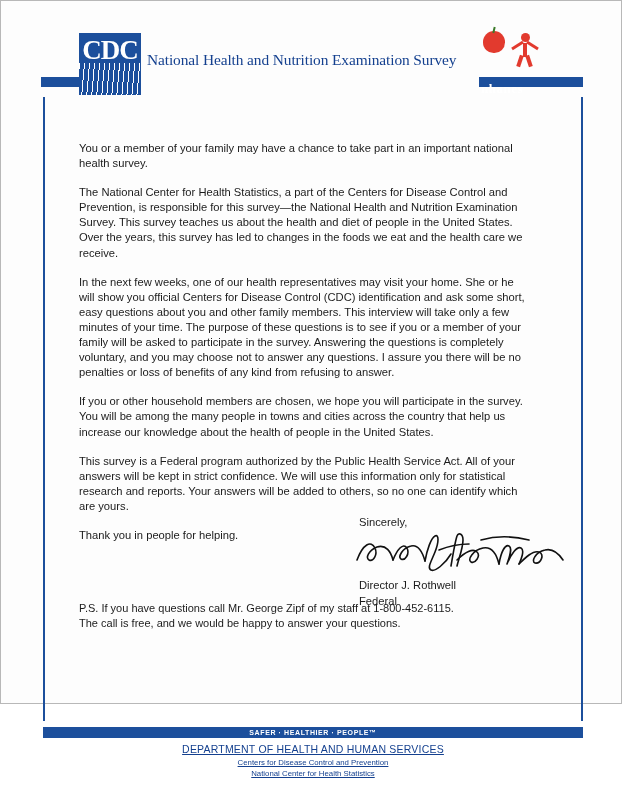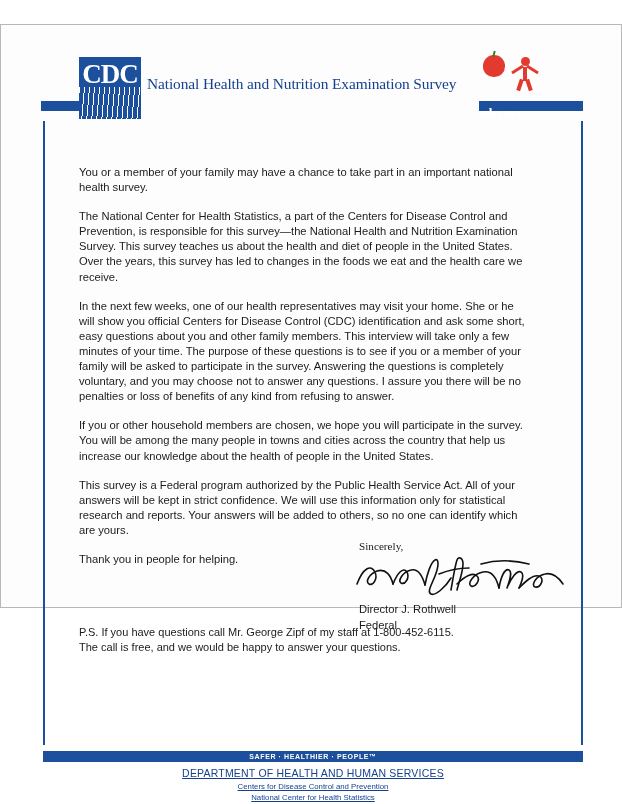--- a/index.html
+++ b/index.html
@@ -11,25 +11,24 @@
     height: 804px;
     background: #ffffff;
     font-family: "Liberation Sans", sans-serif;
     color: #1a1a1a;
     overflow: hidden;
     position: relative;
   }
   .page {
     position: relative;
     width: 622px;
-    height: 584px;
+    height: 704px;
     box-sizing: border-box;
     border: 1px solid #b8b8b8;
     background: #fdfdfd;
-    margin-top: 24px;
   }
 
   
   .header {
     position: relative;
     height: 92px;
   }
   .cdc-logo {
     position: absolute;
     left: 78px;
@@ -184,21 +183,20 @@
   .sig-block {
     position: absolute;
     left: 358px;
     top: 515px;
     width: 210px;
   }
   .sig-closing {
     font-size: 11.2px;
     color: #1b1b1b;
     margin-bottom: 2px;
-    font-family: Liberation Serif, serif;
   }
   .sig-svg {
     display: block;
     margin-left: -6px;
   }
   .sig-name {
     font-size: 11.2px;
     color: #1b1b1b;
     line-height: 14px;
     margin-top: 2px;

